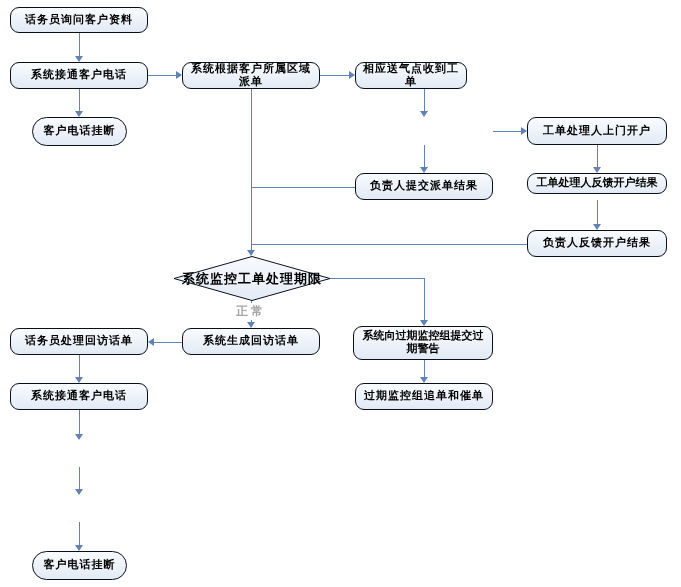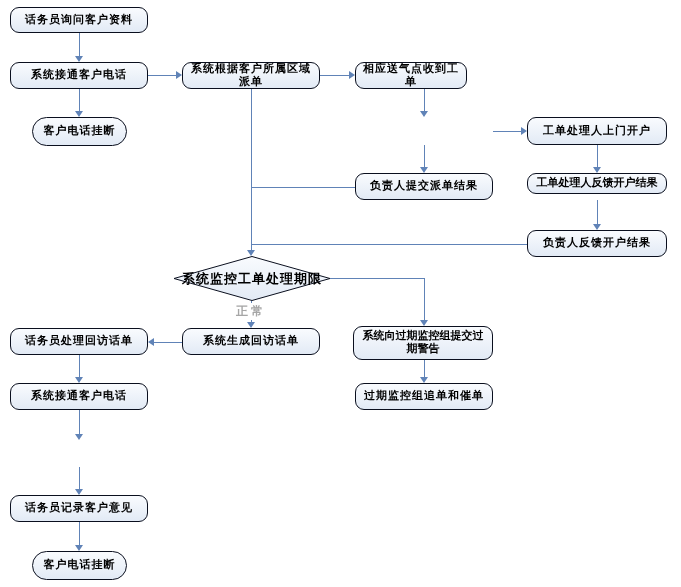--- a/index.html
+++ b/index.html
@@ -57,23 +57,20 @@
       <span>系统接通客户电话</span>
     </div>
   <div class="node stadium" style="left:32px;top:117px;width:95px;height:29px">
       <span>客户电话挂断</span>
     </div>
   <div class="node" style="left:10px;top:328px;width:138px;height:27px">
       <span>话务员处理回访话单</span>
     </div>
   <div class="node" style="left:10px;top:383px;width:138px;height:27px">
       <span>系统接通客户电话</span>
-    </div>
-  <div class="node" style="left:10px;top:495px;width:138px;height:27px">
-      <span>话务员记录客户意见</span>
     </div>
   <div class="node stadium" style="left:32px;top:551px;width:95px;height:29px">
       <span>客户电话挂断</span>
     </div>
 
   <div class="node" style="left:182px;top:62px;width:138px;height:27px">
       <span>系统根据客户所属区域派单</span>
     </div>
   <div class="node" style="left:182px;top:328px;width:138px;height:27px">
       <span>系统生成回访话单</span>

